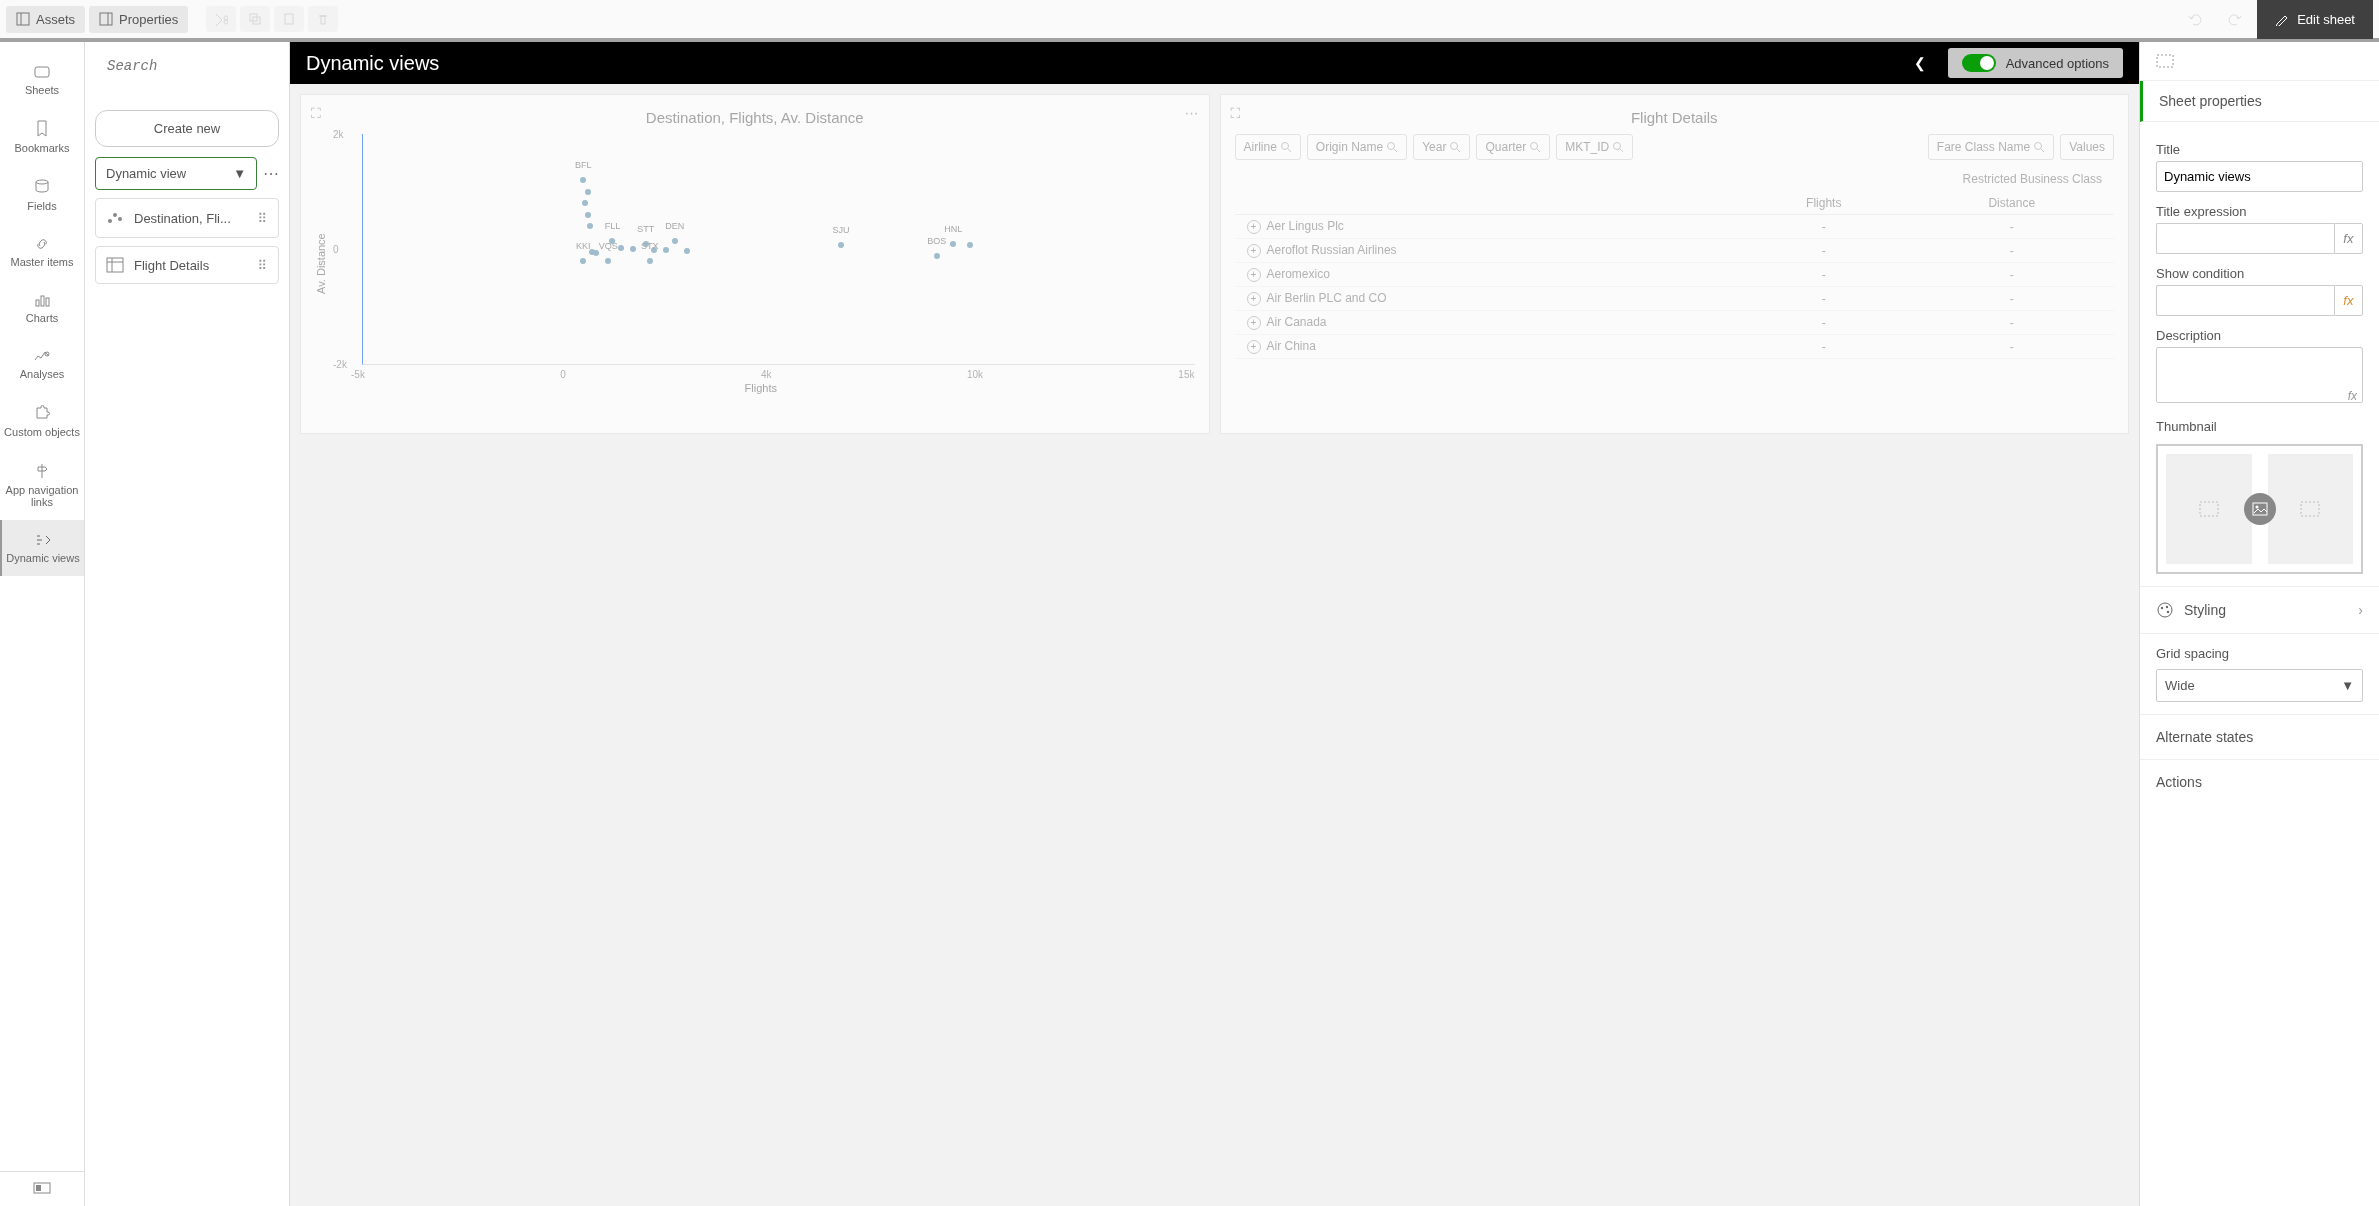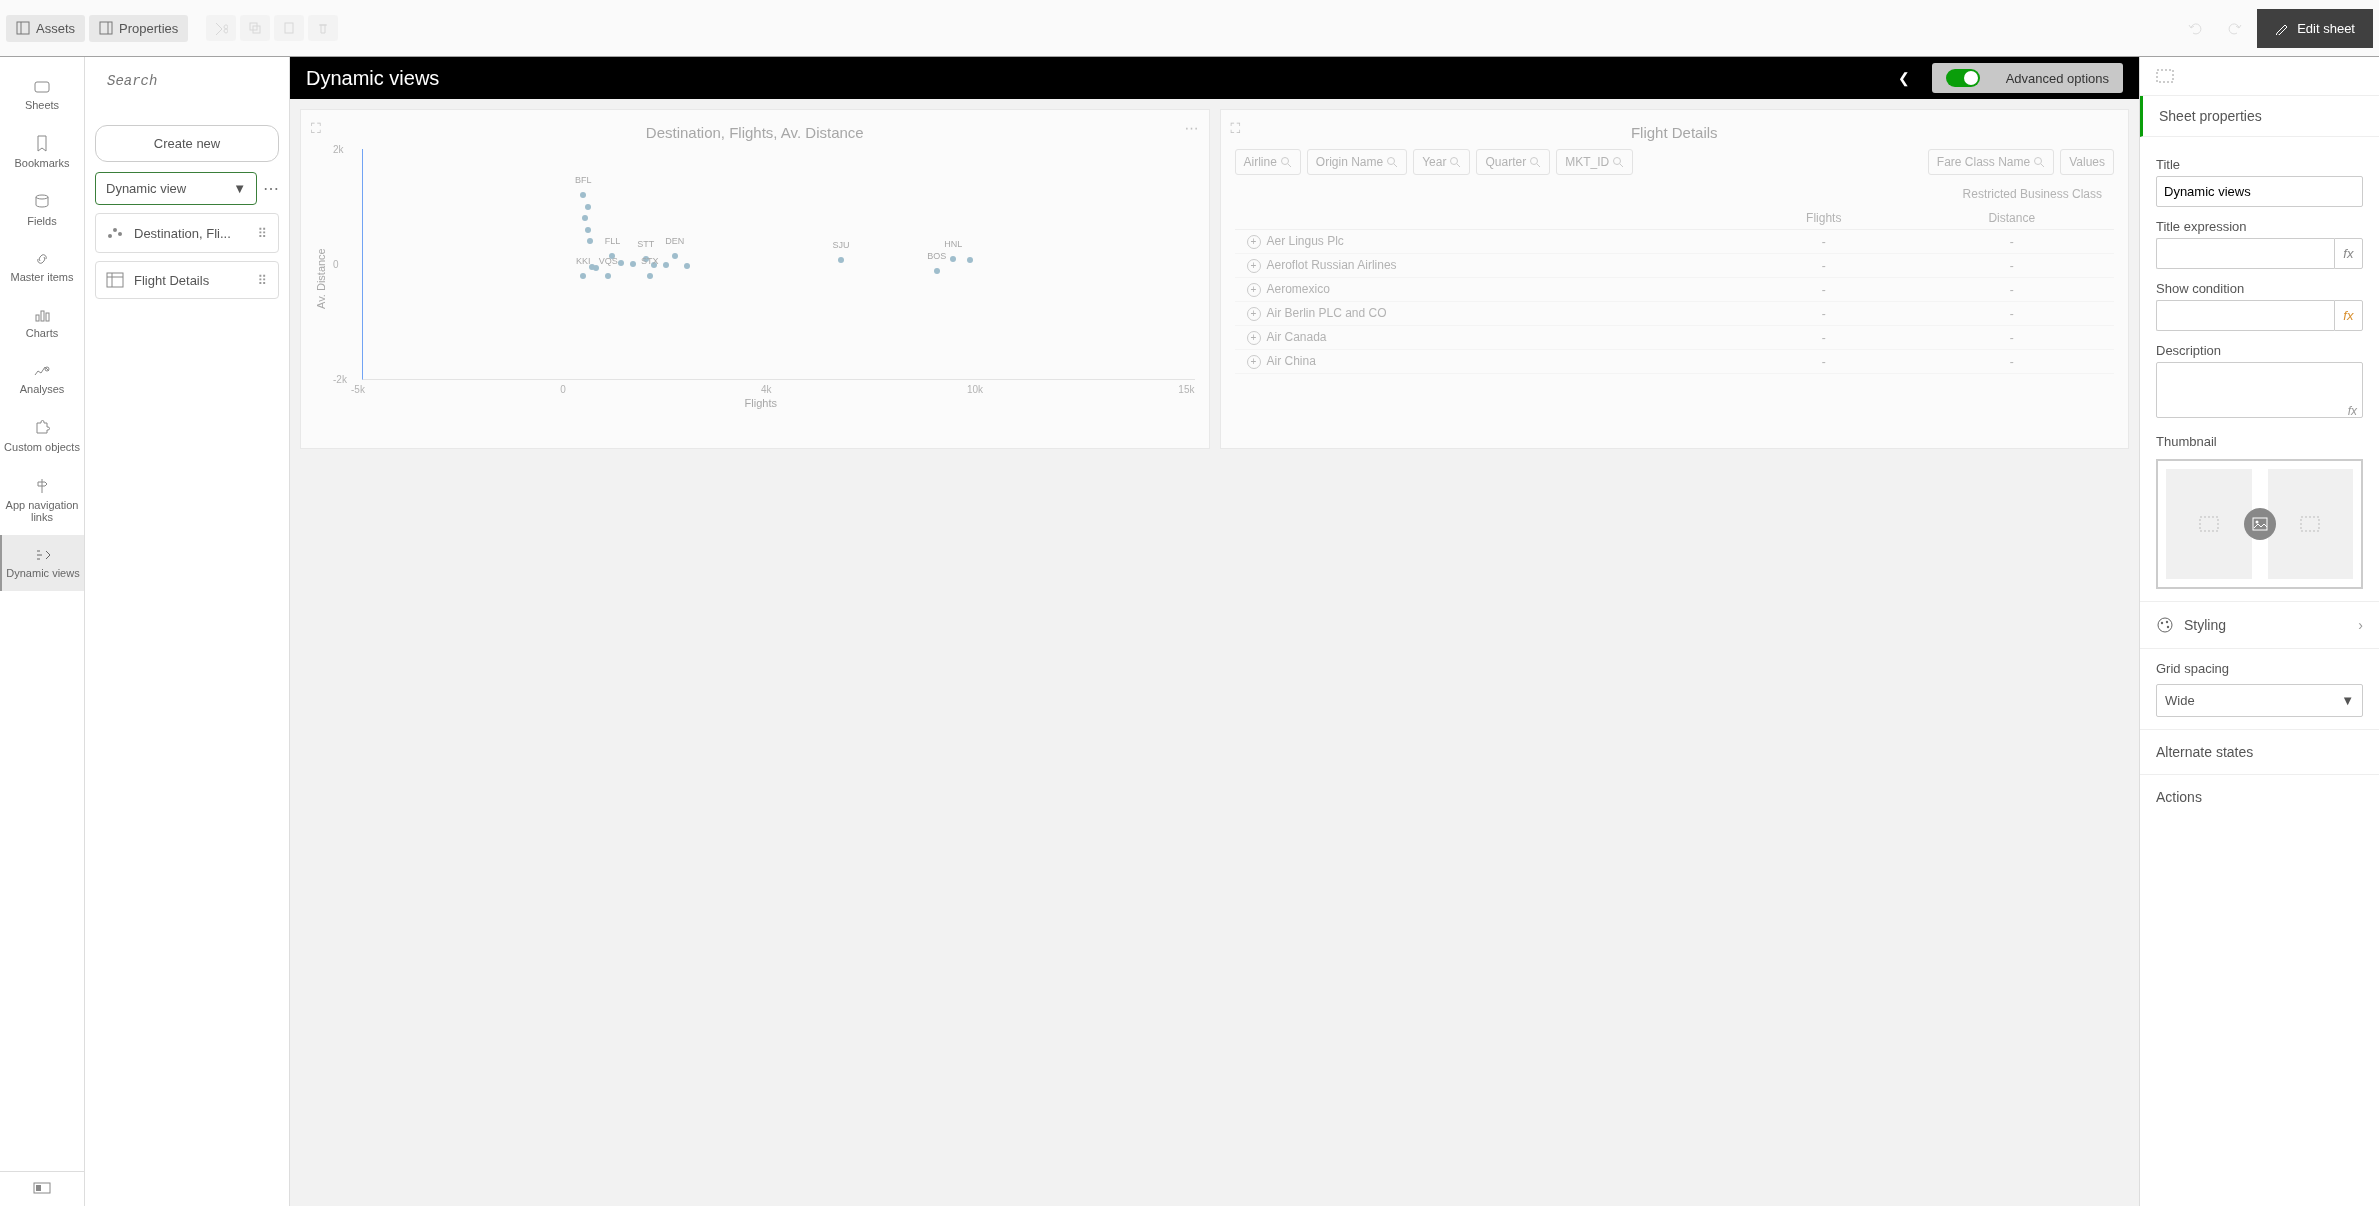--- a/index.html
+++ b/index.html
@@ -1,20 +1,20 @@
 <!DOCTYPE html>
 <html><head>
 <meta charset="utf-8">
 <style>
 *{margin:0;padding:0;box-sizing:border-box;font-family:Arial,sans-serif;}
 body{background:#f5f5f5;overflow:hidden;}
 .app{display:flex;flex-direction:column;height:100vh;width:100vw;}
 
 
-.top-toolbar{height:57px;background:#fafafa;border-bottom:1px solid #a3a3a3;display:flex;align-items:center;padding:4px 6px;gap:4px;}
+.top-toolbar{height:42px;background:#fafafa;border-bottom:4px solid #a3a3a3;display:flex;align-items:center;padding:4px 6px;gap:4px;}
 .tool-btn{display:flex;align-items:center;gap:6px;padding:6px 10px;background:#e8e8e8;border-radius:3px;cursor:pointer;font-size:13px;color:#555;}
 .tool-icon-only{padding:6px 8px;opacity:0.35;}
 .spacer{flex:1;}
 .hist-btn{padding:6px 10px;opacity:0.3;}
 .edit-sheet-btn{background:#404040;color:#fff;padding:12px 18px;margin-right:0;display:flex;align-items:center;gap:8px;font-size:13px;}
 
 
 .main{display:flex;flex:1;overflow:hidden;}
 
 
@@ -33,21 +33,21 @@
 .dyn-select{flex:1;border:1.5px solid #3a7f3a;border-radius:4px;padding:8px 10px;display:flex;align-items:center;justify-content:space-between;font-size:13px;color:#555;}
 .dots-icon{color:#777;font-size:16px;cursor:pointer;}
 .chart-item{display:flex;align-items:center;gap:10px;border:1px solid #ddd;border-radius:4px;padding:10px;margin-bottom:8px;font-size:13px;color:#555;}
 .drag-dots{margin-left:auto;color:#999;letter-spacing:1px;}
 
 
 .canvas{flex:1;background:#f2f2f2;display:flex;flex-direction:column;overflow:hidden;}
 .canvas-header{background:#000;color:#fff;height:42px;display:flex;align-items:center;padding:0 16px;gap:12px;}
 .canvas-title{font-size:20px;flex:1;font-weight:300;}
 .chev-back{color:#fff;font-size:14px;padding:0 10px;}
-.adv-opts{display:flex;align-items:center;gap:26px;background:#c8c8c8;padding:6px 14px;border-radius:3px;}
+.adv-opts{display:flex;align-items:center;gap:10px;background:#c8c8c8;padding:6px 14px;border-radius:3px;}
 .toggle{width:34px;height:18px;background:#0a9e0a;border-radius:10px;position:relative;}
 .toggle::after{content:'';position:absolute;right:2px;top:2px;width:14px;height:14px;background:#fff;border-radius:50%;}
 .adv-label{font-size:13px;color:#333;}
 
 .canvas-grid{flex:1;display:flex;gap:10px;padding:10px;}
 .viz-card{flex:1;background:#fff;border:1px solid #e5e5e5;position:relative;padding:14px;opacity:0.7;}
 .viz-card{max-height:340px;}
 .expand-icon{position:absolute;top:10px;left:10px;color:#aaa;font-size:14px;}
 .more-dots{position:absolute;top:10px;right:10px;color:#aaa;font-size:14px;}
 .viz-title{text-align:center;font-size:15px;color:#888;margin-bottom:8px;}

